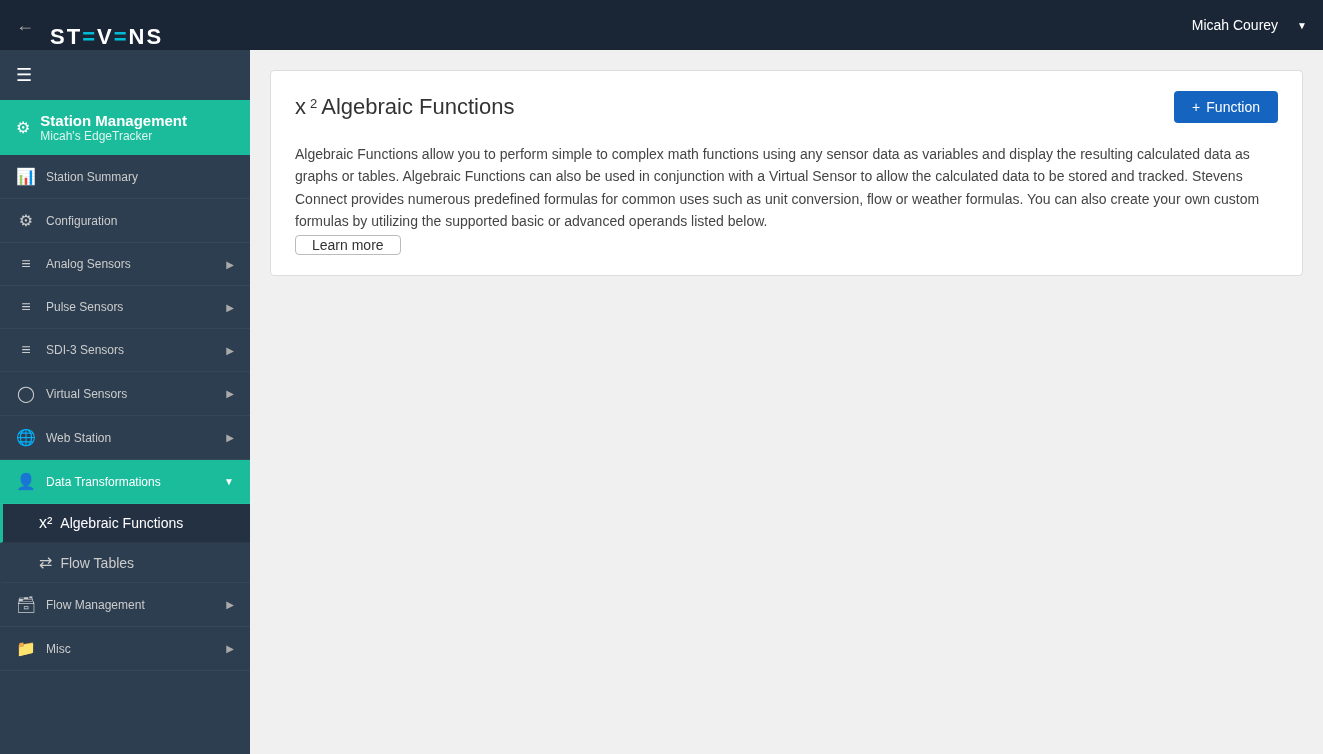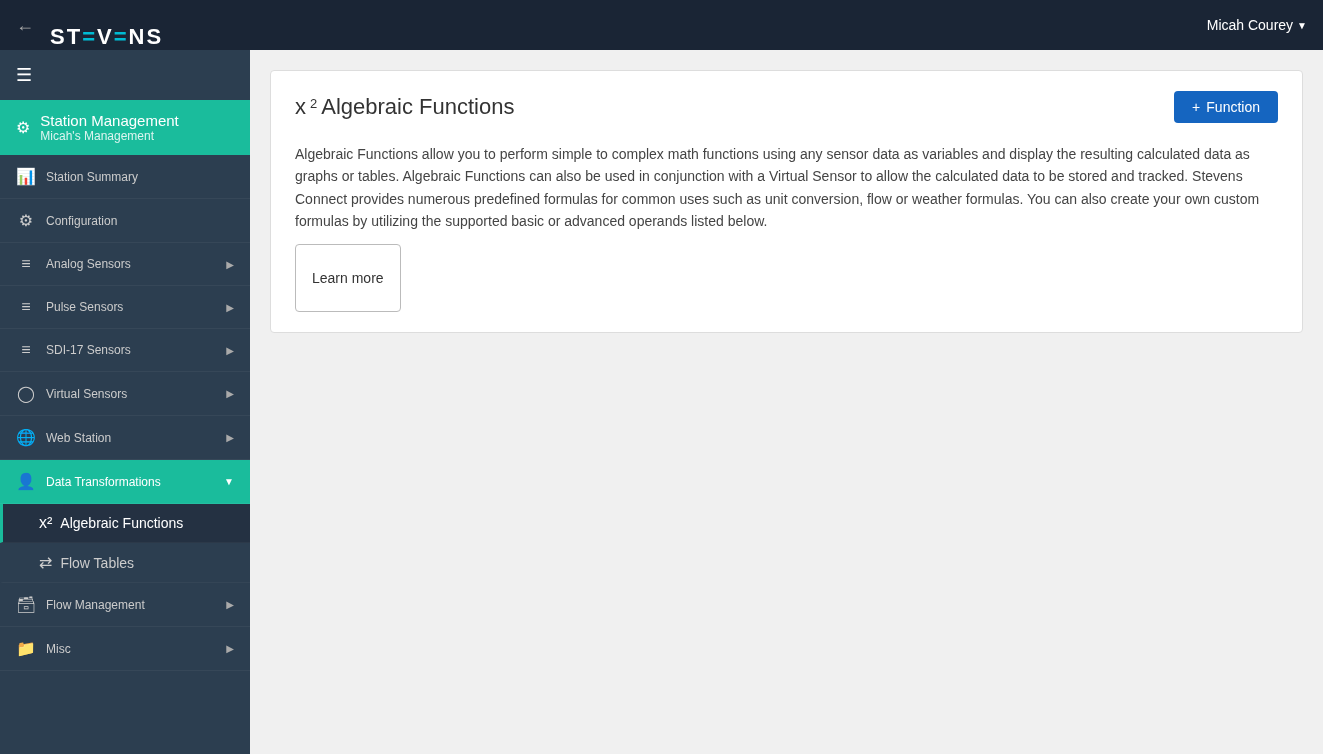--- a/index.html
+++ b/index.html
@@ -12,21 +12,21 @@
       display: flex;
       align-items: center;
       padding: 0 16px;
       justify-content: space-between;
       flex-shrink: 0;
     }
     .topnav-left { display: flex; align-items: center; gap: 16px; }
     .back-icon { color: #aaa; font-size: 18px; cursor: pointer; }
     .logo { color: white; font-size: 22px; font-weight: bold; letter-spacing: 2px; margin-top: 24px; }
     .logo span.highlight { color: #00bcd4; }
-    .user-menu { color: white; font-size: 14px; cursor: pointer; display: flex; align-items: center; gap: 4px; }
+    .user-menu { color: white; font-size: 14px; cursor: pointer; display: flex; align-items: center; gap: 19px; }
     .user-menu .arrow { font-size: 10px; }
 
     
     .layout { display: flex; flex: 1; overflow: hidden; }
 
     
     .sidebar {
       width: 250px;
       background: #2c3e50;
       flex-shrink: 0;
@@ -39,21 +39,21 @@
     .sidebar-header {
       background: #1abc9c;
       padding: 12px 16px;
       display: flex;
       align-items: center;
       gap: 10px;
       cursor: pointer;
     }
     .sidebar-header .gear-icon { color: white; font-size: 16px; }
     .sidebar-header-text { display: flex; flex-direction: column; }
-    .sidebar-header-title { color: white; font-weight: normal; font-size: 15px; }
+    .sidebar-header-title { color: white; font-weight: bold; font-size: 15px; }
     .sidebar-header-sub { color: rgba(255,255,255,0.85); font-size: 12px; }
 
     
     .hamburger-row {
       padding: 14px 16px;
       cursor: pointer;
     }
     .hamburger-icon { color: white; font-size: 18px; }
 
     
@@ -128,28 +128,28 @@
       cursor: pointer;
       display: flex;
       align-items: center;
       gap: 6px;
     }
 
     .content-description {
       color: #444;
       line-height: 1.6;
       font-size: 14px;
-      margin-bottom: 11px;
+      margin-bottom: 2px;
     }
 
     .learn-more-btn {
       background: white;
       color: #333;
       border: 1px solid #bbb;
-      padding: 25px 16px;
+      padding: 1px 16px;
       border-radius: 4px;
       font-size: 14px;
       cursor: pointer;
     }
   </style>
 </head>
 <body>
 
 <nav class="topnav">
   <div class="topnav-left">
@@ -169,21 +169,21 @@
   <aside class="sidebar">
 
     <div class="hamburger-row">
       <span class="hamburger-icon">☰</span>
     </div>
 
     <div class="sidebar-header">
       <span class="gear-icon">⚙</span>
       <div class="sidebar-header-text">
         <span class="sidebar-header-title">Station Management</span>
-        <span class="sidebar-header-sub">Micah's Management</span>
+        <span class="sidebar-header-sub">Micah's EdgeTracker</span>
       </div>
     </div>
 
     <div class="sidebar-item">
       <div class="sidebar-item-left">
         <span class="sidebar-item-icon">📊</span>
         <span class="sidebar-item-label">Station Summary</span>
       </div>
     </div>
 
@@ -206,21 +206,21 @@
       <div class="sidebar-item-left">
         <span class="sidebar-item-icon">≡</span>
         <span class="sidebar-item-label">Pulse Sensors</span>
       </div>
       <span class="sidebar-chevron">▶</span>
     </div>
 
     <div class="sidebar-item">
       <div class="sidebar-item-left">
         <span class="sidebar-item-icon">≡</span>
-        <span class="sidebar-item-label">SDI-17 Sensors</span>
+        <span class="sidebar-item-label">SDI-3 Sensors</span>
       </div>
       <span class="sidebar-chevron">▶</span>
     </div>
 
     <div class="sidebar-item">
       <div class="sidebar-item-left">
         <span class="sidebar-item-icon">◯</span>
         <span class="sidebar-item-label">Virtual Sensors</span>
       </div>
       <span class="sidebar-chevron">▶</span>

